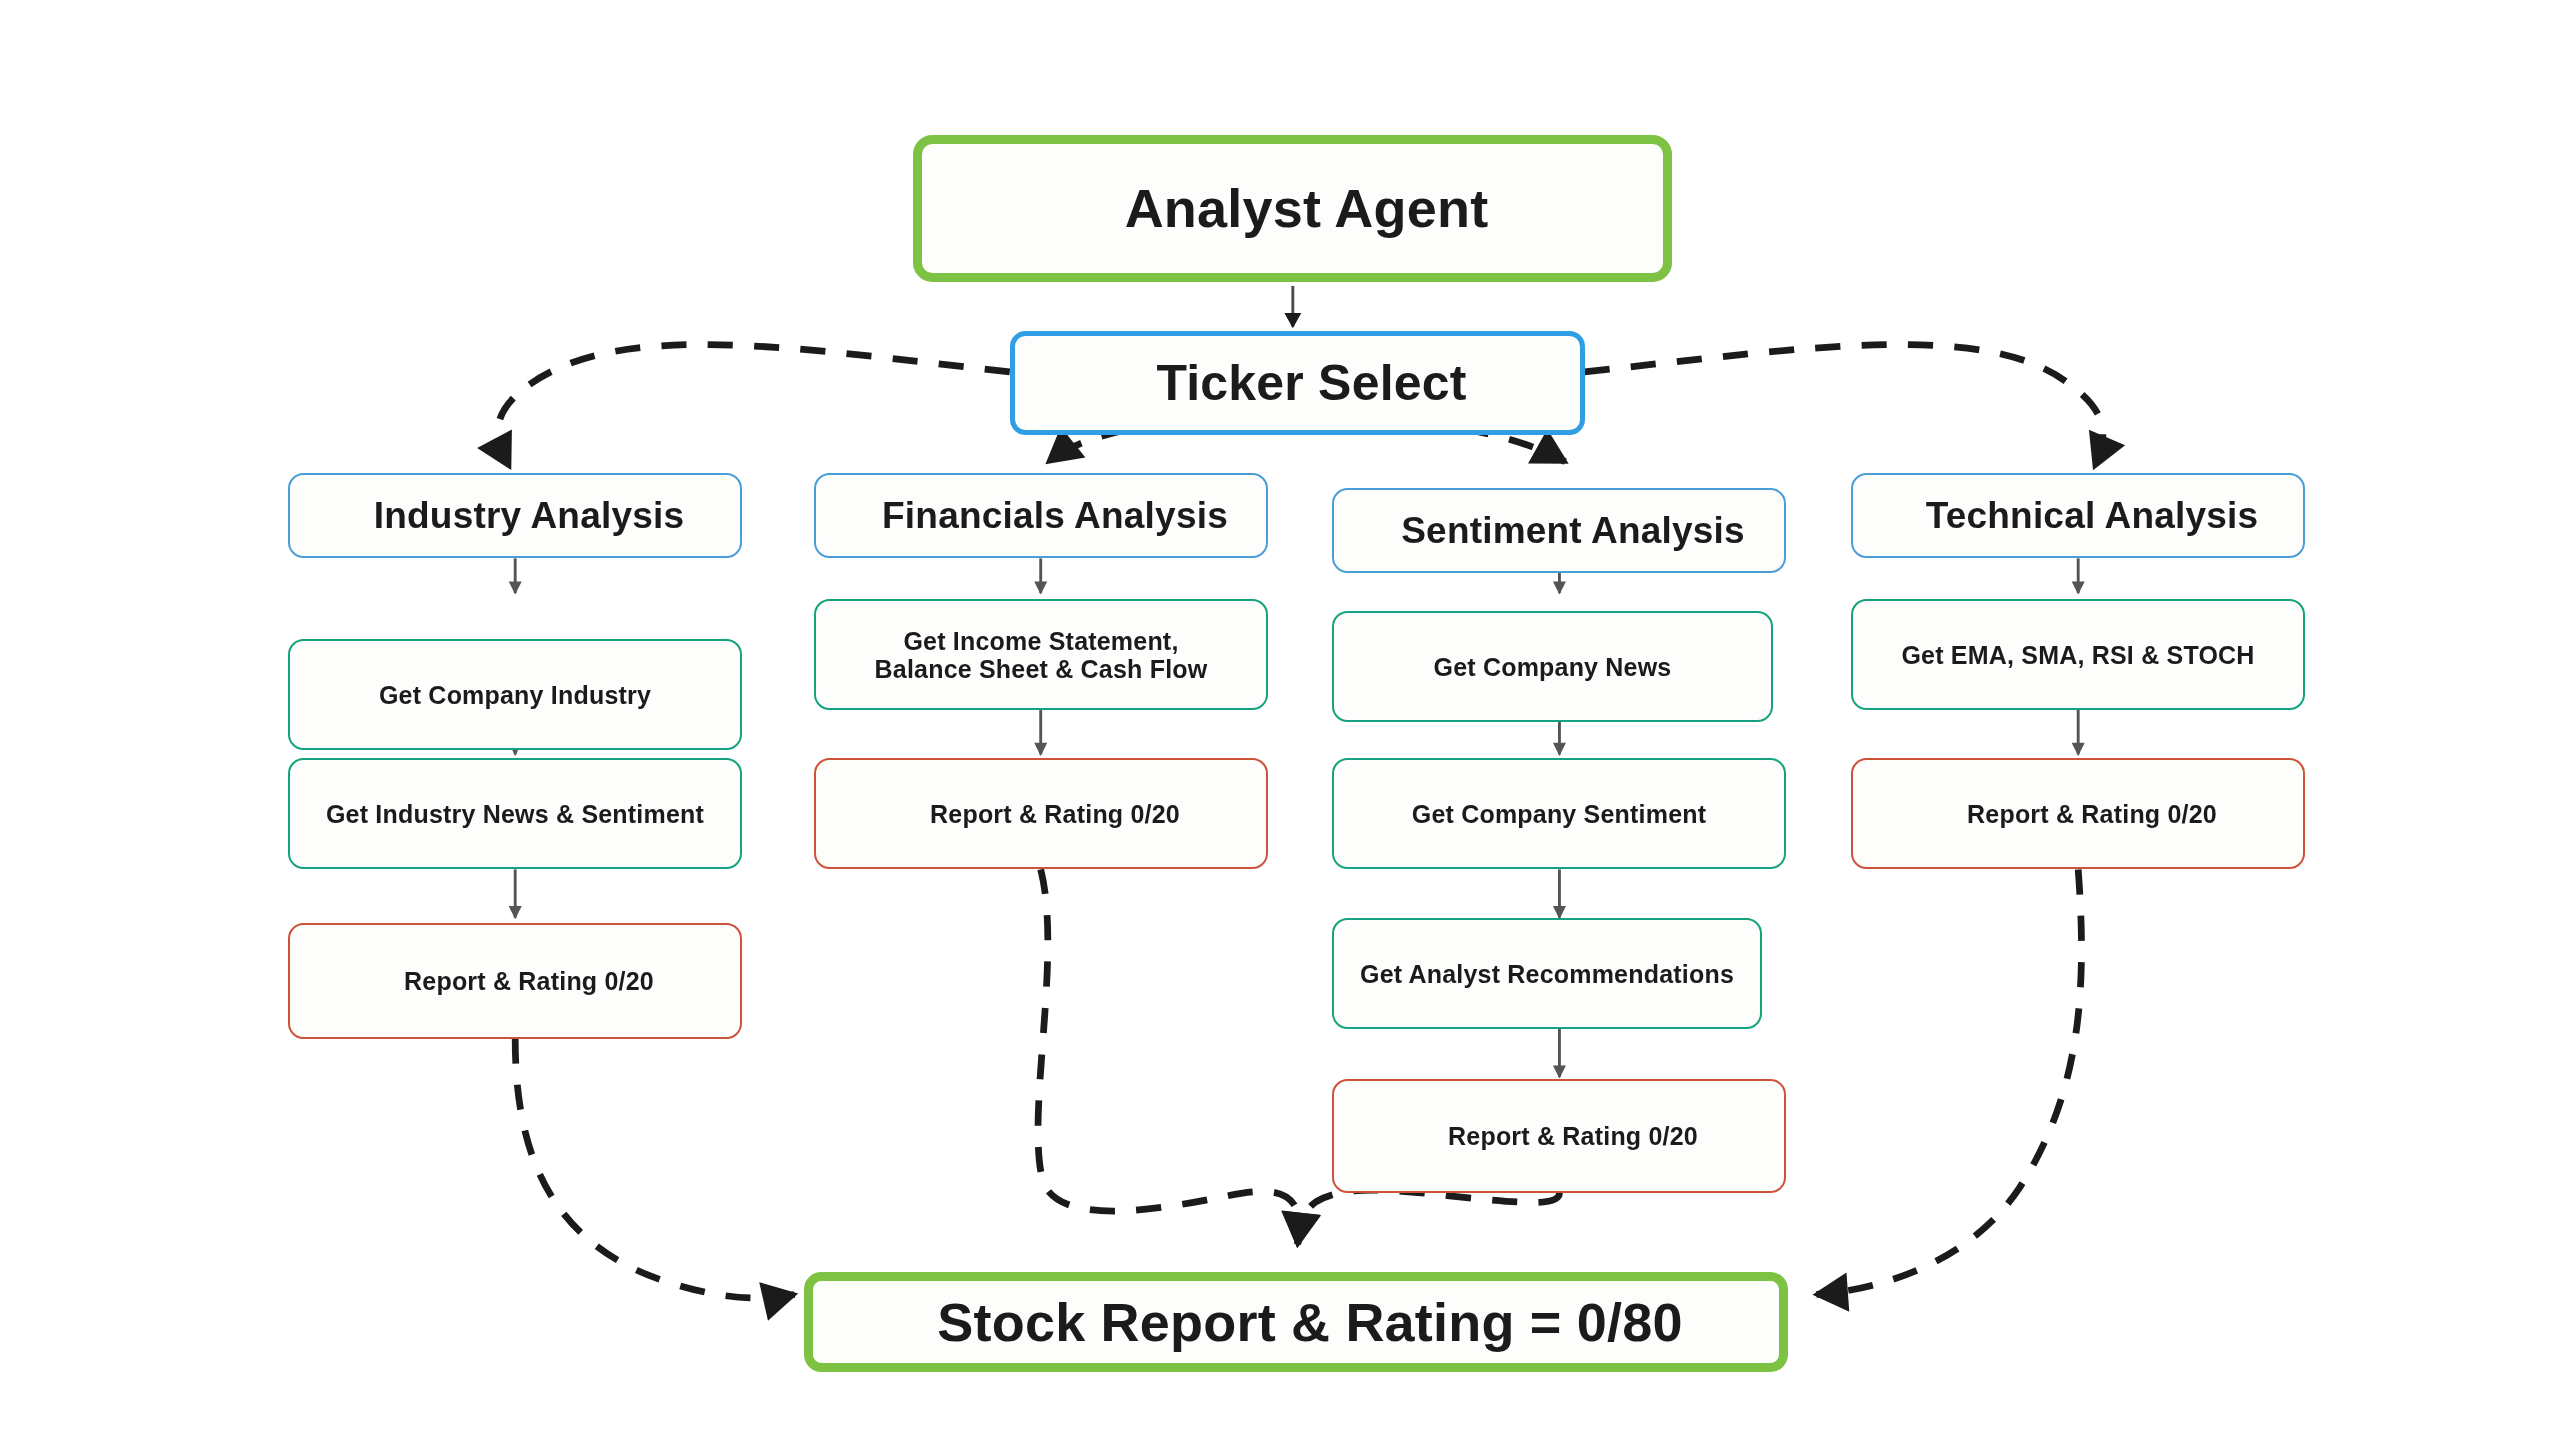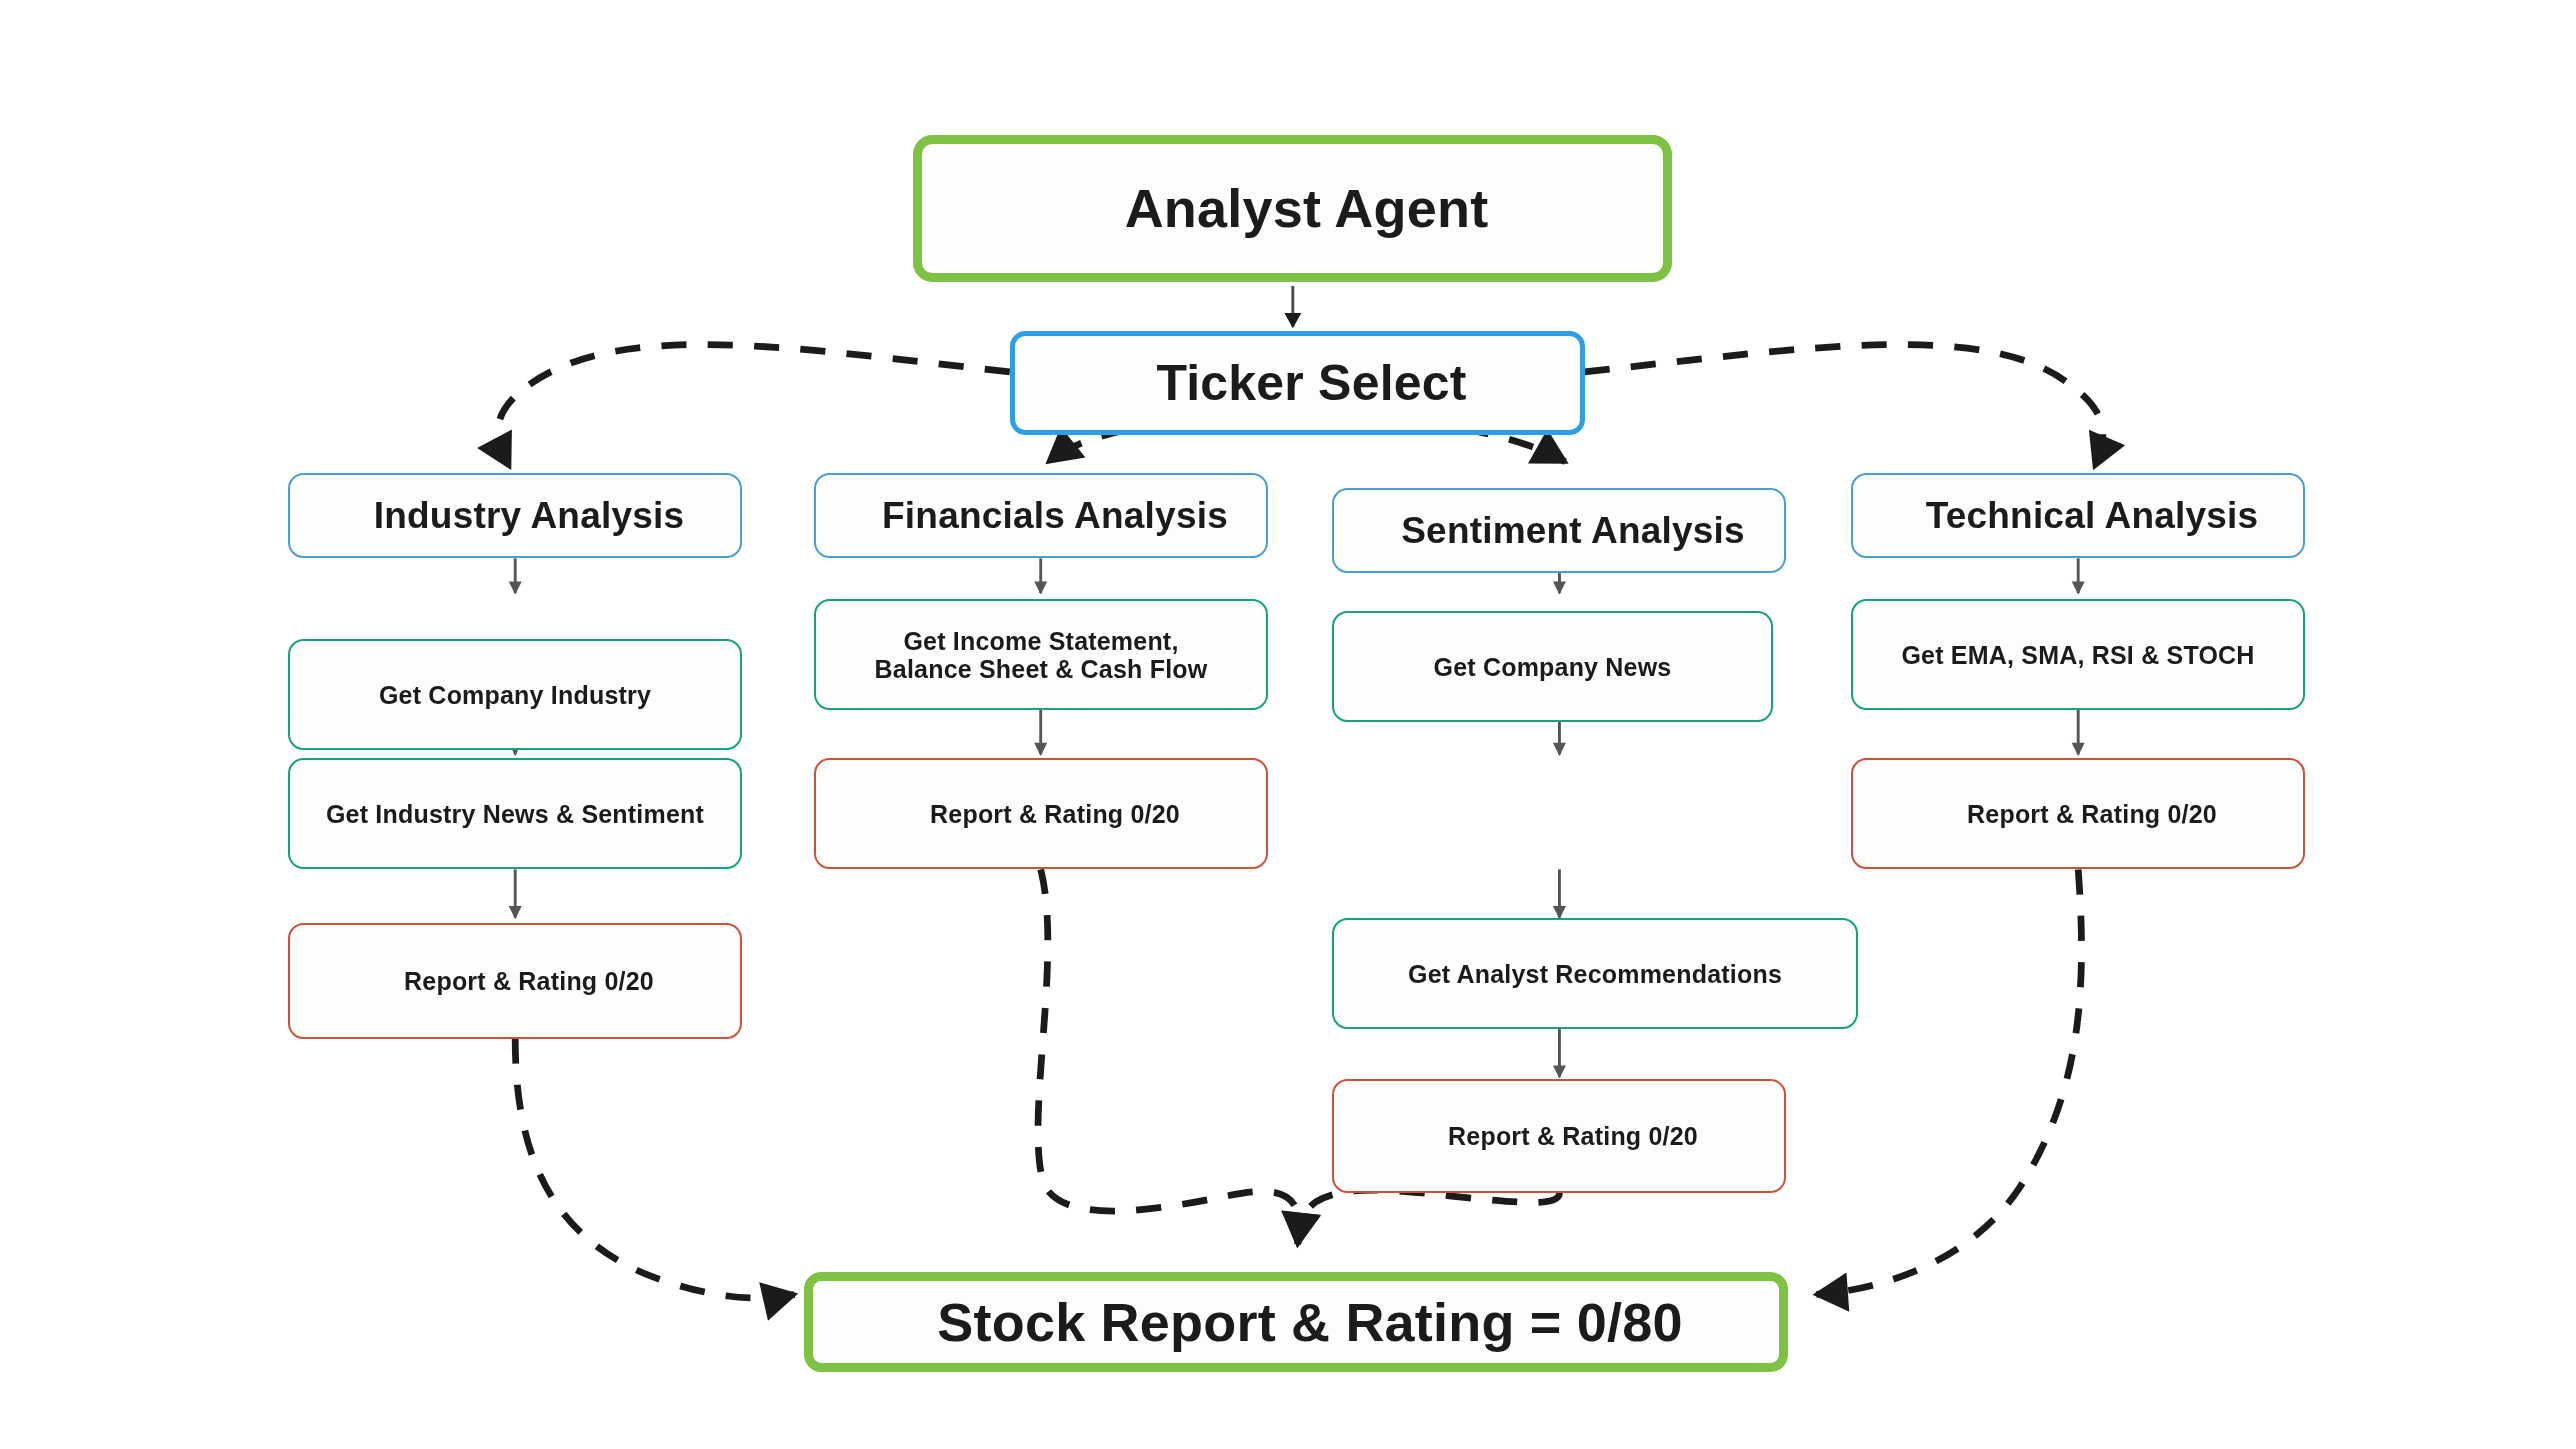--- a/index.html
+++ b/index.html
@@ -164,21 +164,24 @@
   <div class="node report" style="left:814px; top:758px; width:454px; height:111px;">
     <span class="node-label">Report &amp; Rating 0/20</span>
   </div>
 
   <div class="node header" style="left:1332px; top:473px; width:454px; height:85px;margin-top:15px;">
     <span class="node-label">Sentiment Analysis</span>
   </div>
   <div class="node action" style="left:1332px; top:599px; width:441px; height:111px;margin-top:12px;">
     <span class="node-label">Get Company News</span>
   </div>
-  <div class="node action" style="left:1332px; top:918px; width:526px; height:111px;">
+  <div class="node action" style="left:1332px; top:758px; width:454px; height:111px;">
+    <span class="node-label">Get Company Sentiment</span>
+  </div>
+  <div class="node action" style="left:1332px; top:918px; width:430px; height:111px;">
     <span class="node-label">Get Analyst Recommendations</span>
   </div>
   <div class="node report" style="left:1332px; top:1079px; width:454px; height:114px;">
     <span class="node-label">Report &amp; Rating 0/20</span>
   </div>
 
   <div class="node header" style="left:1851px; top:473px; width:454px; height:85px;">
     <span class="node-label">Technical Analysis</span>
   </div>
   <div class="node action" style="left:1851px; top:599px; width:454px; height:111px;">

